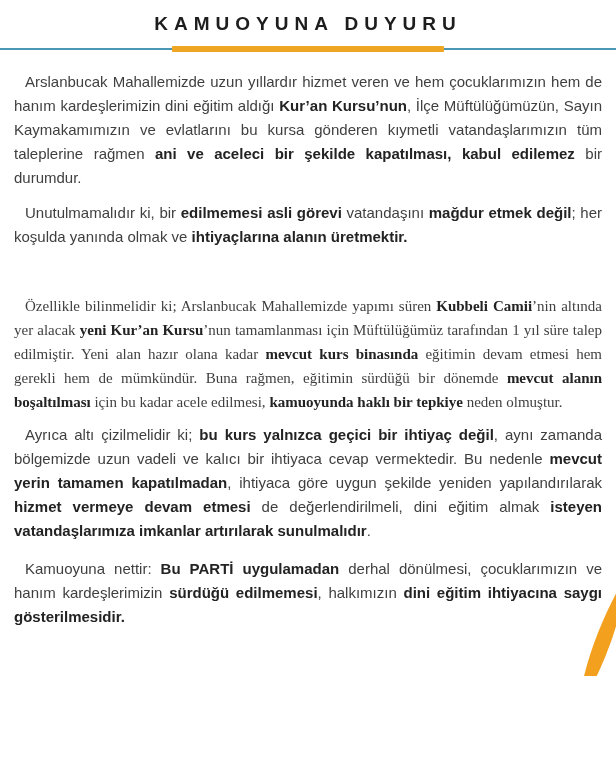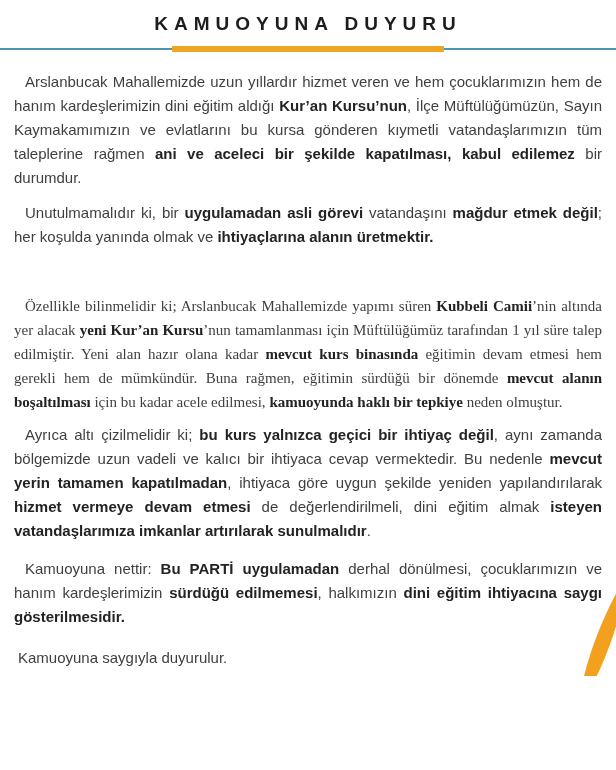--- a/index.html
+++ b/index.html
@@ -107,26 +107,25 @@
   <header class="header">
     <h1 class="title">KAMUOYUNA DUYURU</h1>
     <div class="divider">
       <span class="accent"></span>
     </div>
   </header>
 
   <main class="bodytext">
     <div id="paragraphs">
         <p class="para"><span>Arslanbucak Mahallemizde uzun yıllardır hizmet veren ve hem çocuklarımızın hem de hanım kardeşlerimizin dini eğitim aldığı </span><b>Kur’an Kursu’nun</b><span>, İlçe Müftülüğümüzün, Sayın Kaymakamımızın ve evlatlarını bu kursa gönderen kıymetli vatandaşlarımızın tüm taleplerine rağmen </span><b>ani ve aceleci bir şekilde kapatılması, kabul edilemez</b><span> bir durumdur.</span></p>
-        <p class="para"><span>Unutulmamalıdır ki, bir </span><b>uygulamadan asli görevi</b><span> vatandaşını </span><b>mağdur etmek değil</b><span>; her koşulda yanında olmak ve </span><b>ihtiyaçlarına alanın üretmektir.</b></p>
+        <p class="para"><span>Unutulmamalıdır ki, bir </span><b>edilmemesi asli görevi</b><span> vatandaşını </span><b>mağdur etmek değil</b><span>; her koşulda yanında olmak ve </span><b>ihtiyaçlarına alanın üretmektir.</b></p>
         <p class="para"><span>Özellikle bilinmelidir ki; Arslanbucak Mahallemizde yapımı süren </span><b>Kubbeli Camii</b><span>’nin altında yer alacak </span><b>yeni Kur’an Kursu</b><span>’nun tamamlanması için Müftülüğümüz tarafından 1 yıl süre talep edilmiştir. Yeni alan hazır olana kadar </span><b>mevcut kurs binasında</b><span> eğitimin devam etmesi hem gerekli hem de mümkündür. Buna rağmen, eğitimin sürdüğü bir dönemde </span><b>mevcut alanın boşaltılması</b><span> için bu kadar acele edilmesi, </span><b>kamuoyunda haklı bir tepkiye</b><span> neden olmuştur.</span></p>
         <p class="para"><span>Ayrıca altı çizilmelidir ki; </span><b>bu kurs yalnızca geçici bir ihtiyaç değil</b><span>, aynı zamanda bölgemizde uzun vadeli ve kalıcı bir ihtiyaca cevap vermektedir. Bu nedenle </span><b>mevcut yerin tamamen kapatılmadan</b><span>, ihtiyaca göre uygun şekilde yeniden yapılandırılarak </span><b>hizmet vermeye devam etmesi</b><span> de değerlendirilmeli, dini eğitim almak </span><b>isteyen vatandaşlarımıza imkanlar artırılarak sunulmalıdır</b><span>.</span></p>
         <p class="para"><span>Kamuoyuna nettir: </span><b>Bu PARTİ uygulamadan</b><span> derhal dönülmesi, çocuklarımızın ve hanım kardeşlerimizin </span><b>sürdüğü edilmemesi</b><span>, halkımızın </span><b>dini eğitim ihtiyacına saygı gösterilmesidir.</b></p>
       </div>
-    <p class="closing">Kamuoyuna saygıyla duyurulur.</p>
   </main>
 
   <footer class="footer">
     <div class="divider">
       <span class="accent"></span>
     </div>
     <div class="signer-name">UĞUR OZAN GAZİOĞLU</div>
     <div class="signer-role">AK PARTİ KEMER İLÇE BAŞKANI</div>
   </footer>
 

